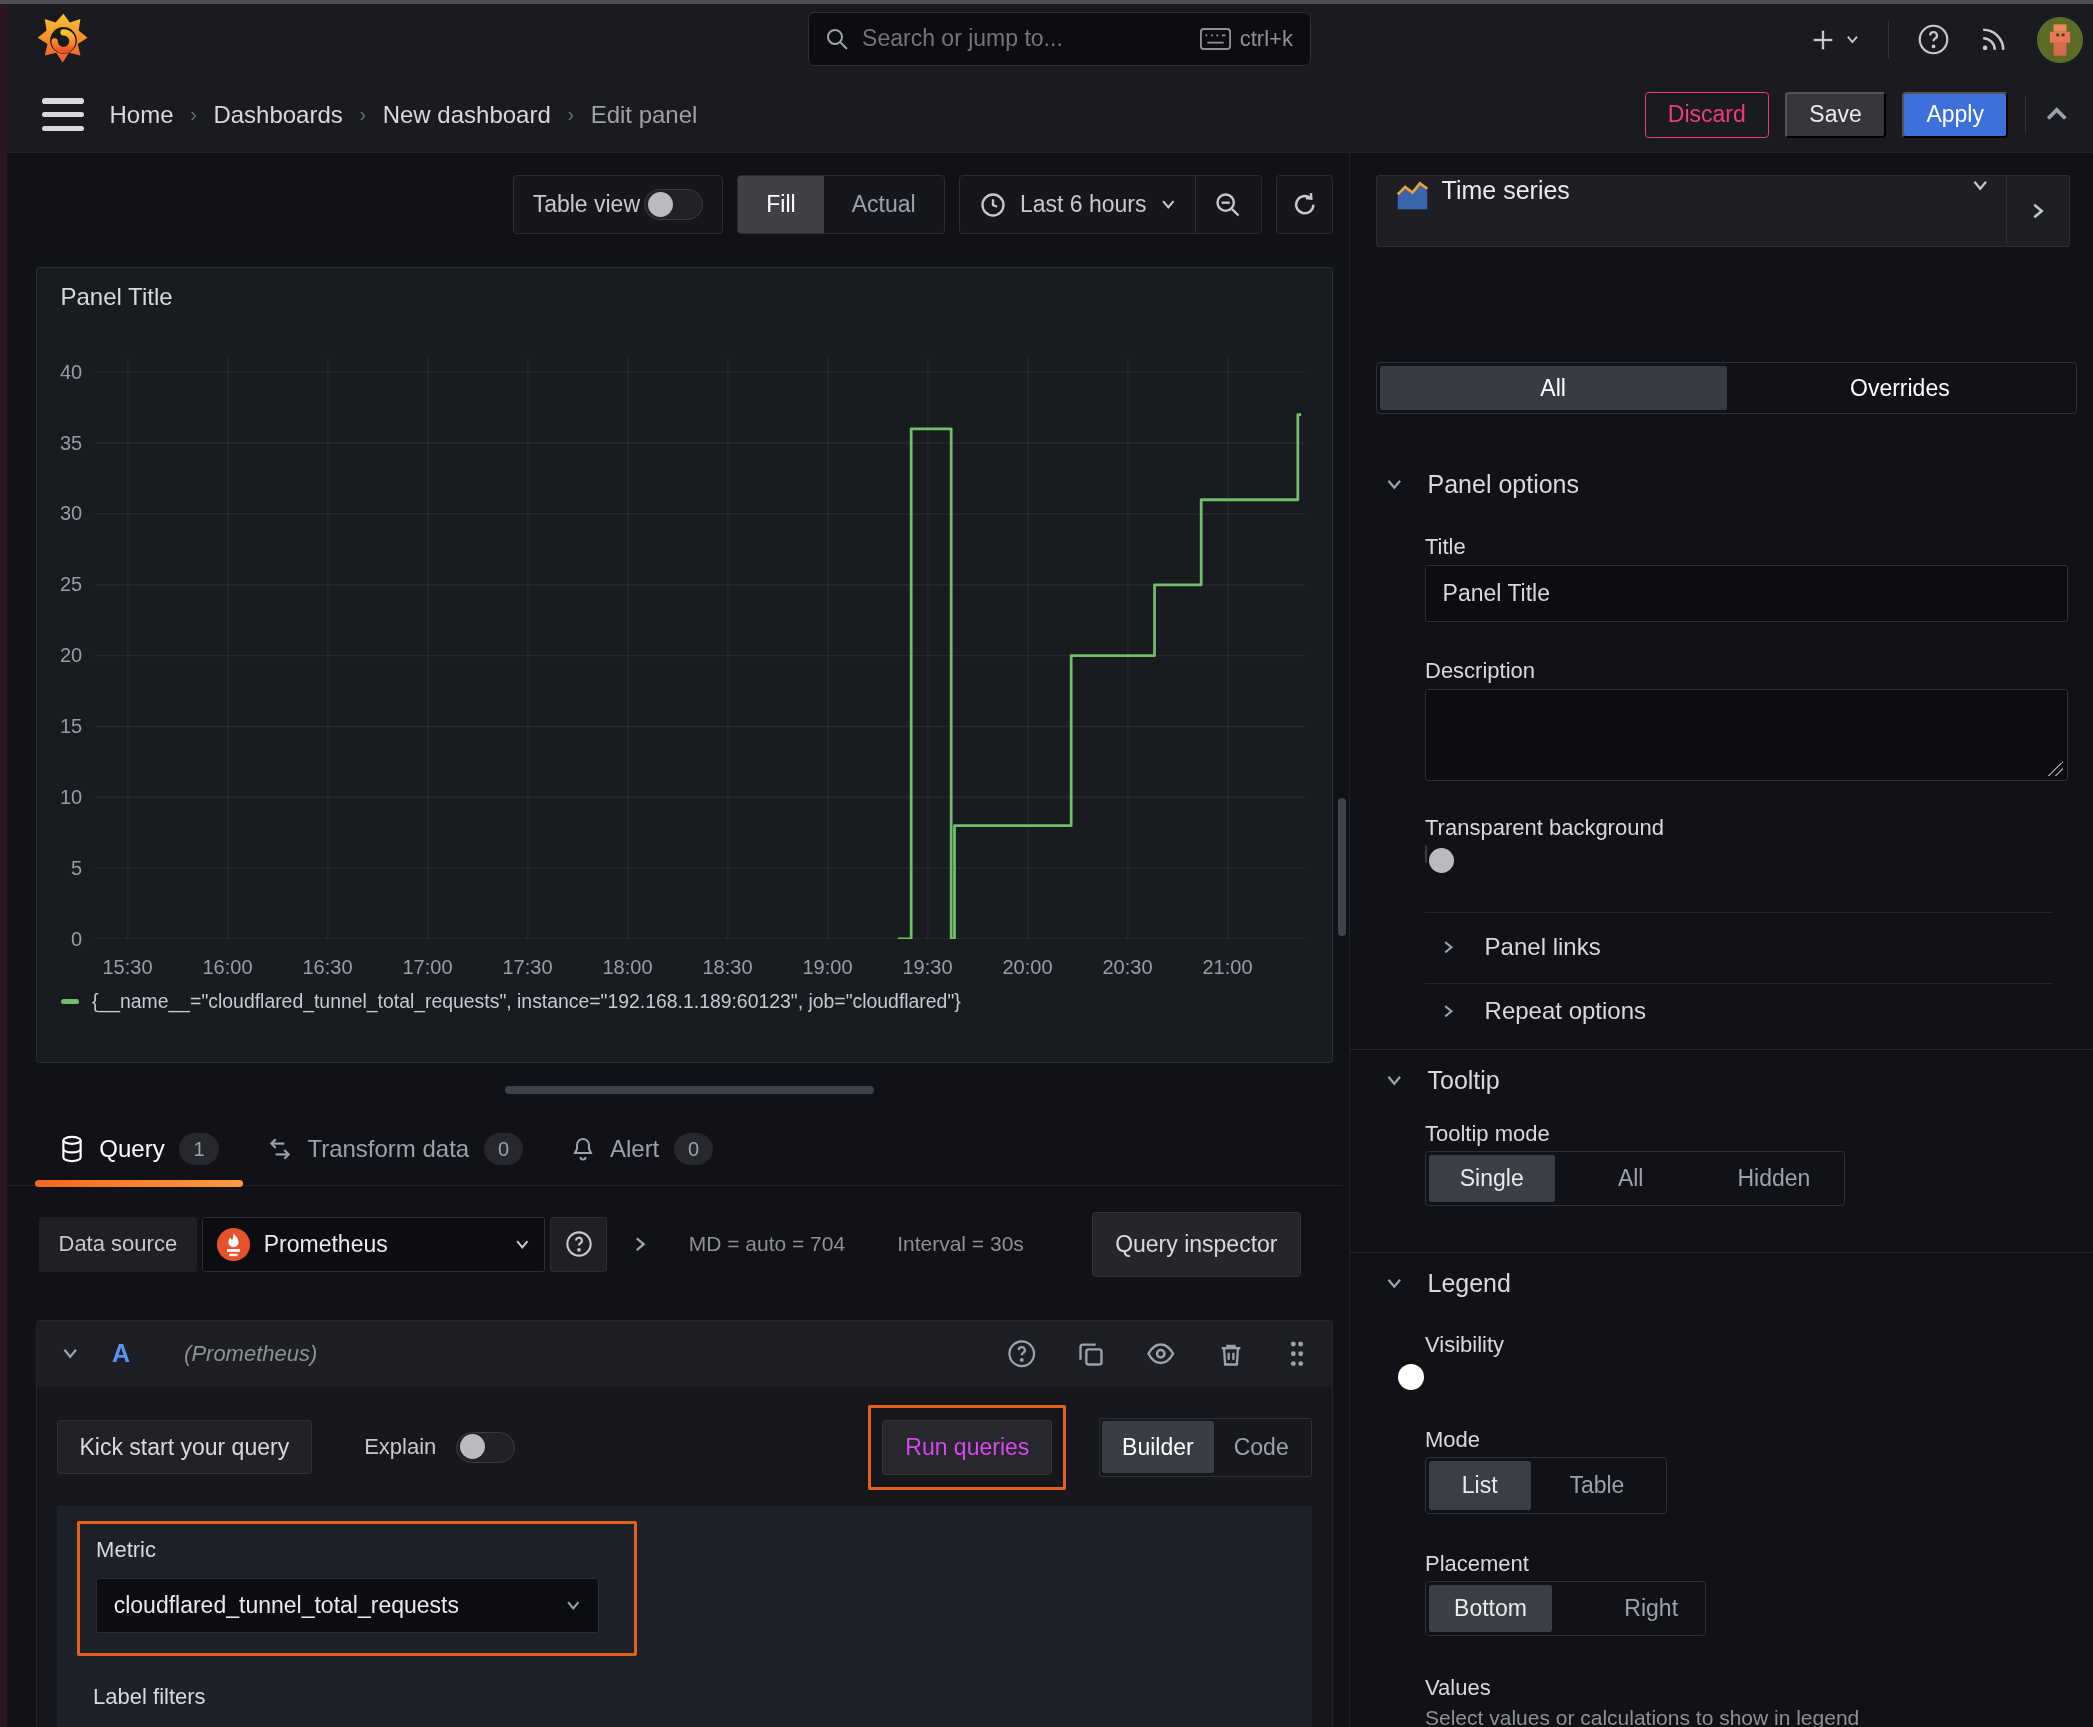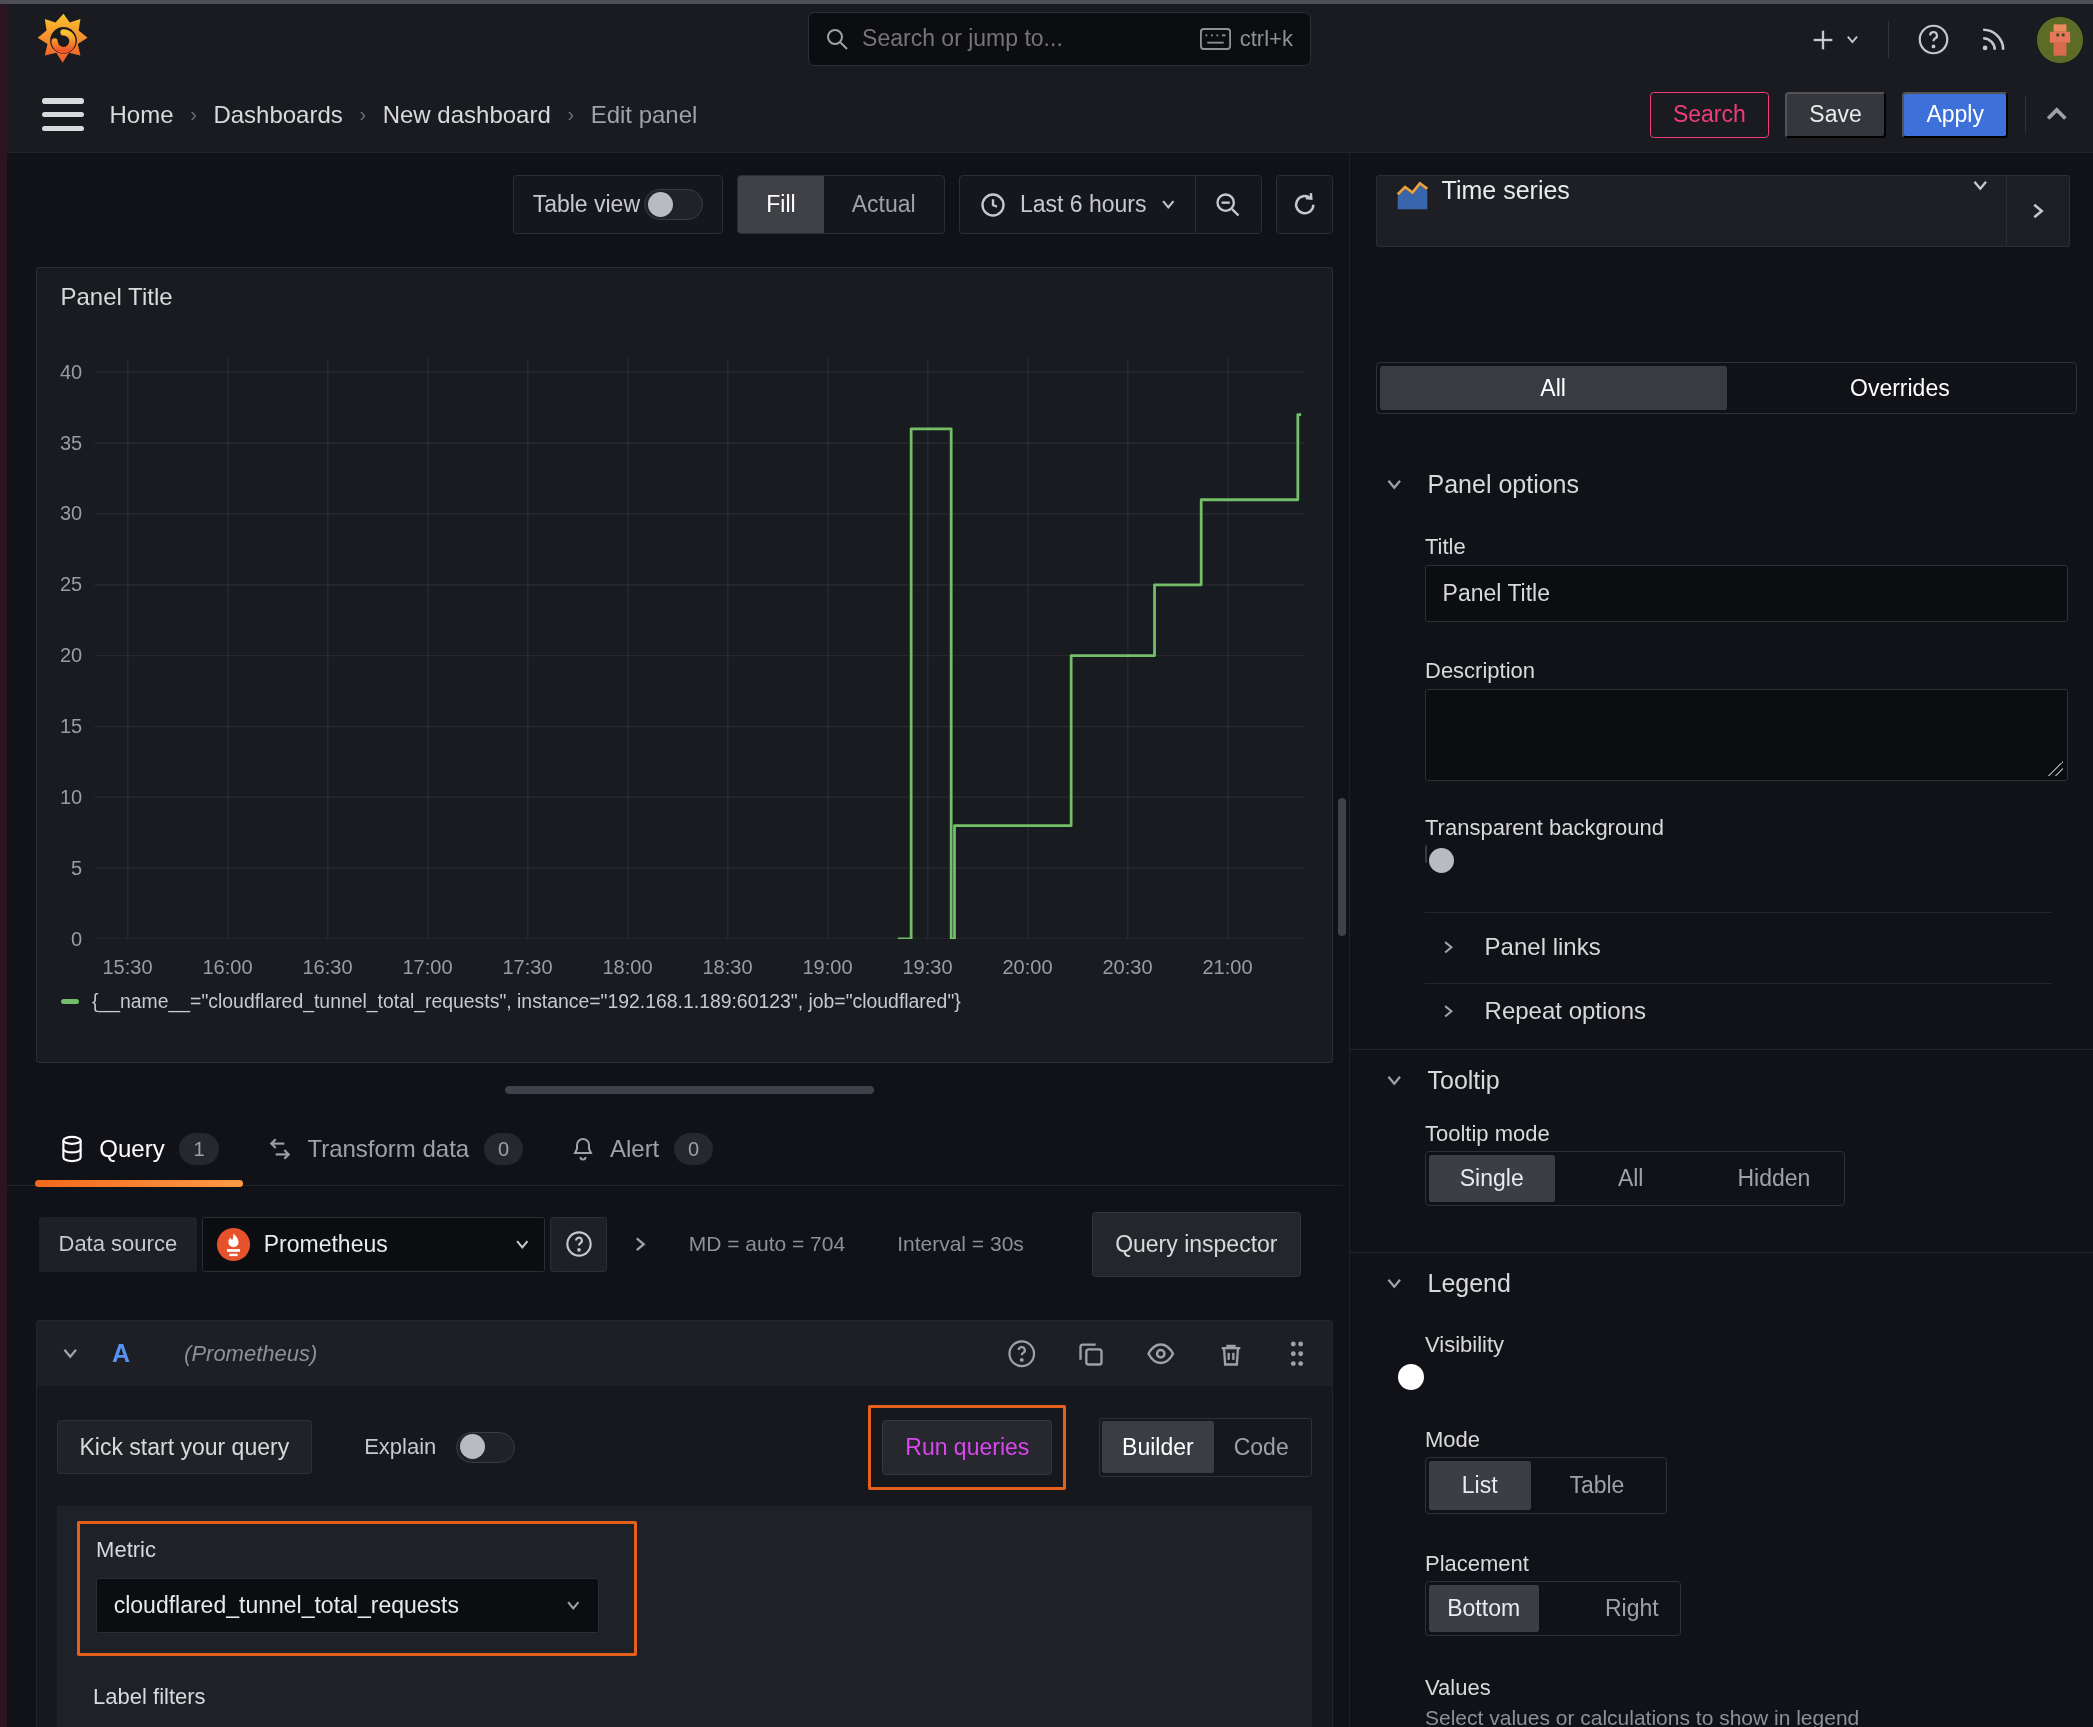--- a/index.html
+++ b/index.html
@@ -248,21 +248,21 @@
   <div id="breadcrumb" class="abs">
     <span class="crumb">Home</span>
     <span class="crumb-sep">›</span>
     <span class="crumb">Dashboards</span>
     <span class="crumb-sep">›</span>
     <span class="crumb">New dashboard</span>
     <span class="crumb-sep">›</span>
     <span class="crumb dim">Edit panel</span>
   </div>
   <div id="nav-actions" class="abs">
-    <button class="btn" id="btn-discard">Search</button>
+    <button class="btn" id="btn-discard">Discard</button>
     <button class="btn" id="btn-save">Save</button>
     <button class="btn" id="btn-apply">Apply</button>
     <div class="tb-divider"></div>
     <span class="icon-btn">
       <svg width="29.5" height="29.5" viewBox="0 0 24 24" fill="none" stroke="#9fa1a9" stroke-width="3">
           <polyline points="5,15 12,8 19,15"></polyline>
         </svg>
     </span>
   </div>
 </nav>
@@ -624,21 +624,21 @@
   <div class="abs field-label" style="left:75px; top:1180px;">Visibility</div>
   <span class="abs toggle on" style="left:75px; top:1209px;"><span class="knob"></span></span>
 
   <div class="abs field-label" style="left:75px; top:1275px;">Mode</div>
   <div class="abs opt-seg-wrap" style="left:75px; top:1305px; width:242px; height:57px;">
     <div class="opt-seg active" style="width:102px;">List</div>
     <div class="opt-seg" style="width:133px;">Table</div>
   </div>
 
   <div class="abs field-label" style="left:75px; top:1399px;">Placement</div>
-  <div class="abs opt-seg-wrap" style="left:75px; top:1429px; width:256px; height:55px;gap:48px;">
+  <div class="abs opt-seg-wrap" style="left:75px; top:1429px; width:281px; height:55px;gap:48px;">
     <div class="opt-seg active" style="width:150px;">Bottom</div>
     <div class="opt-seg" style="width:124px;">Right</div>
   </div>
 
   <div class="abs field-label" style="left:75px; top:1523px;">Values</div>
   <div class="abs helper" style="left:75px; top:1554px;">Select values or calculations to show in legend</div>
 </aside>
 
 
 </body></html>

